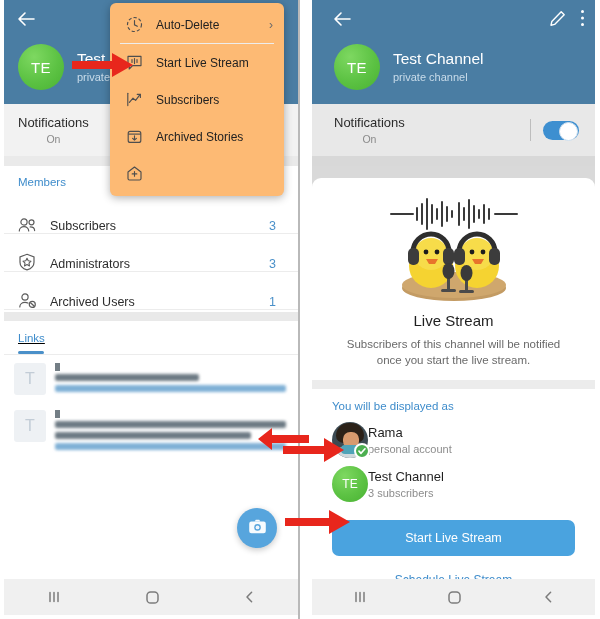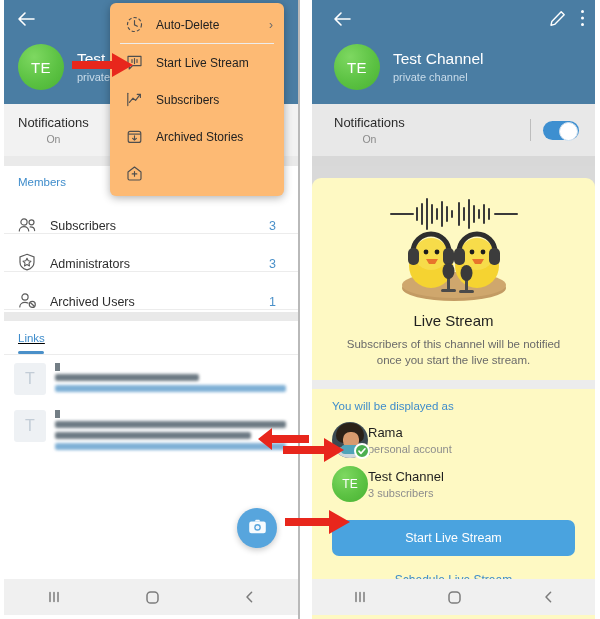--- a/index.html
+++ b/index.html
@@ -118,21 +118,21 @@
   .mi { display: flex; align-items: center; height: 37px; padding: 0 11px; }
   .mi .mi-ic { width: 26px; display: flex; align-items: center; justify-content: center; }
   .mi .mi-tx { font-size: 12px; color: #222; margin-left: 9px; }
   .mi .mi-ch { margin-left: auto; color: #6b6b6b; font-size: 12px; }
   .mi-sep { height: 1px; background: #ededed; margin: 0 10px; }
 
   
   .rbody { position: absolute; top: 166px; left: 12px; right: 5px; bottom: 0; background: #d9d9d9; }
   .sheet {
     position: absolute; top: 12px; left: 0; right: 0; bottom: 0;
-    background: #fef9c3; border-radius: 9px 9px 0 0;
+    background: #ffffff; border-radius: 9px 9px 0 0;
   }
   .hero { padding-top: 16px; text-align: center; }
   .hero-title { font-size: 15px; color: #1f1f1f; margin-top: 4px; }
   .hero-desc { font-size: 11.5px; color: #6a6a6a; line-height: 16px; padding: 7px 22px 0 22px; }
   .sep-band { height: 9px; background: #ececec; margin-top: 12px; }
 
   .disp-title { color: #3e8ccb; font-size: 11.5px; padding: 11px 0 6px 20px; }
   .acct { display: flex; align-items: center; padding: 4px 20px; }
   .acct-av-wrap { position: relative; width: 36px; height: 36px; flex: 0 0 auto; }
   .acct-photo {

